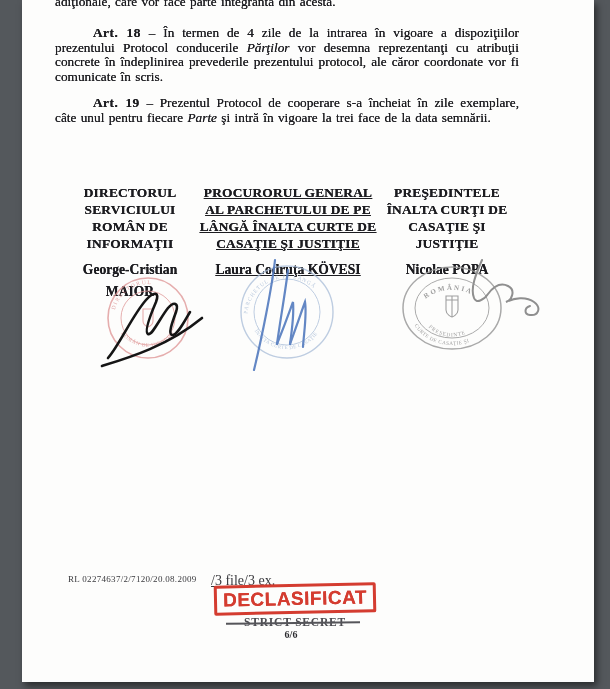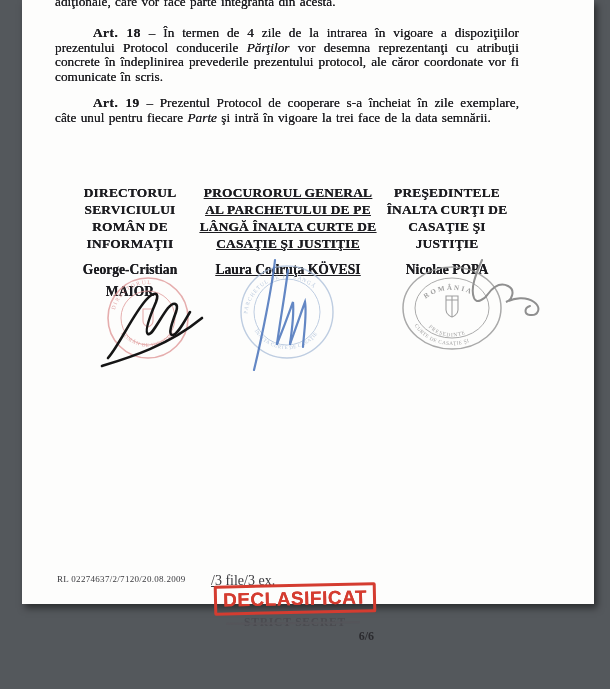--- a/index.html
+++ b/index.html
@@ -2,21 +2,21 @@
 <html><head>
 <meta charset="utf-8">
 <style>
   html,body { margin:0; padding:0; }
   body {
     width:610px; height:689px; position:relative; overflow:hidden;
     background:#54585c;
     font-family:"Liberation Serif", serif;
   }
   .page {
-    position:absolute; left:22px; top:0; width:572px; height:604px;
+    position:absolute; left:22px; top:0; width:572px; height:682px;
     background:#fdfdfc;
     box-shadow:3px 4px 7px rgba(0,0,0,0.5);
   }
   .bodytext {
     position:absolute; left:33px; width:464px;
     font-size:13.3px; line-height:14.6px; color:#1e1e22;
     text-align:justify; text-shadow:0 0 0.4px #1e1e22;
     word-spacing:1px;
   }
   .bodytext .art-label { font-weight:bold; letter-spacing:0.5px; }
@@ -36,21 +36,21 @@
   .sig-name {
     font-weight:bold; font-size:13.6px; line-height:22px; margin-top:7px;
     white-space:pre-line; text-shadow:0 0 0.4px #1c1c20;
   }
   .stampsvg { position:absolute; }
   #stamp-sri   { left:58px;  top:266px; }
   #stamp-piccj { left:208px; top:252px; }
   #stamp-iccj  { left:368px; top:252px; }
 
   .footer-ref {
-    position:absolute; left:35px; top:574px;
+    position:absolute; left:46px; top:574px;
     font-size:9px; letter-spacing:0.3px; color:#3a3a3e;
   }
   .footer-copies {
     position:absolute; left:189px; top:573px;
     font-size:14px; color:#3a3a3e; text-decoration:underline;
   }
   .declas {
     position:absolute; left:192px; top:584px; width:162px; height:30px;
     box-sizing:border-box; border:3.5px solid #d43c30; border-radius:2px;
     color:#d43c30; font-family:"Liberation Sans", sans-serif;
@@ -61,22 +61,22 @@
   }
   .strict {
     position:absolute; left:190px; top:616px; width:166px; text-align:center;
     font-weight:bold; font-size:11.5px; letter-spacing:0.8px; color:#4b4b50;
   }
   .strict .line {
     position:absolute; left:14px; right:18px; top:6px; height:1.6px;
     background:#55555a; transform:rotate(-0.6deg);
   }
   .pagenum {
-    position:absolute; left:186px; top:629px; width:166px; text-align:right;
-    font-weight:bold; font-size:12px; color:#2b2b2f;
+    position:absolute; left:186px; top:629px; width:166px; text-align:center;
+    font-weight:bold; font-size:10px; color:#2b2b2f;
   }
 </style>
 </head>
 <body>
 
 <div class="page">
 
   <div class="bodytext" id="top-partial">adiţionale, care vor face parte integrantă din acesta.</div>
 
   <div class="bodytext" id="art18">

